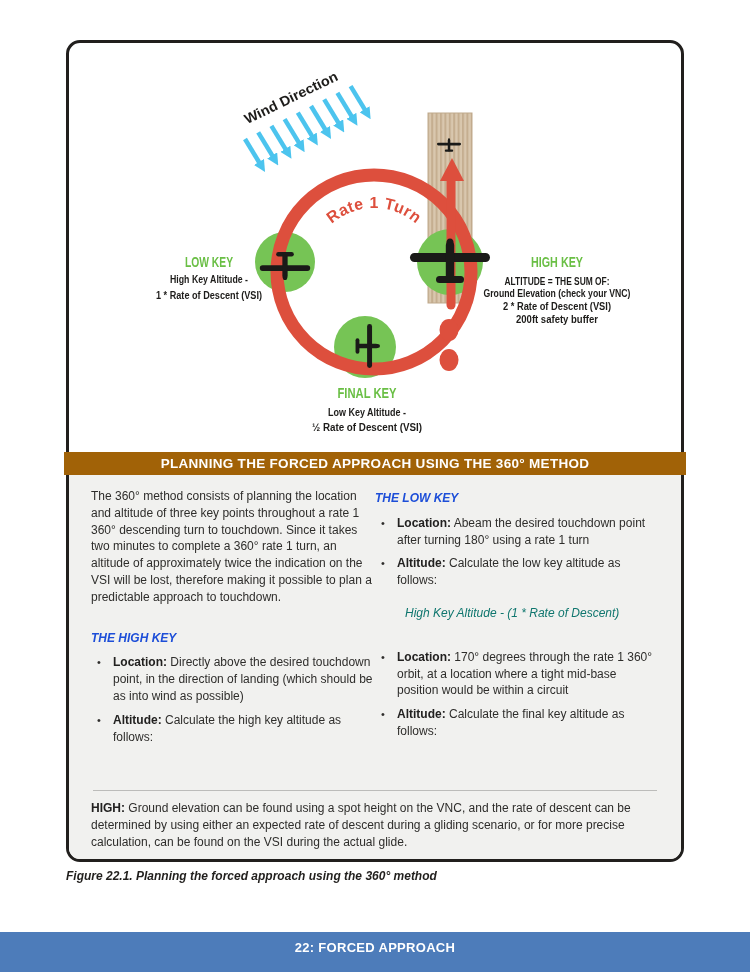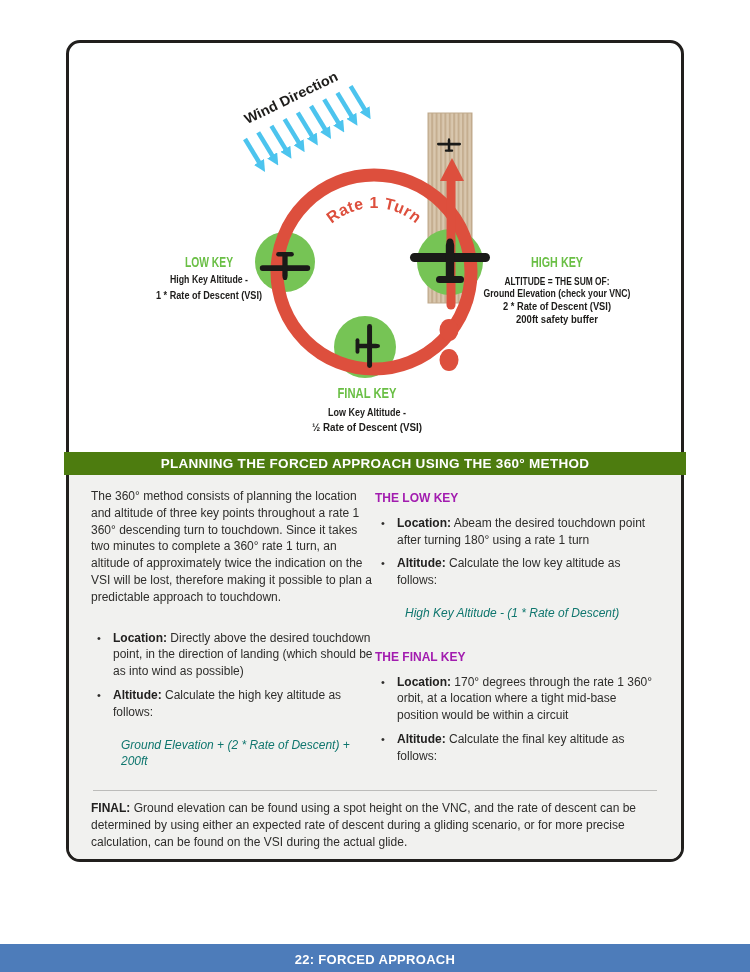--- a/index.html
+++ b/index.html
@@ -1,42 +1,42 @@
 <!DOCTYPE html>
 <html><head>
 <meta charset="utf-8">
 <style>
   html,body{margin:0;padding:0;background:#ffffff;}
   .page{position:relative;width:750px;height:972px;background:#ffffff;overflow:hidden;
         font-family:"Liberation Sans",sans-serif;color:#2e2d2b;}
   .frame{position:absolute;left:66px;top:40px;width:618px;height:822px;box-sizing:border-box;
          border:3px solid #211f1d;border-radius:14px;background:#ffffff;}
   .diagram-svg{position:absolute;left:-3px;top:-3px;width:618px;height:412px;}
-  .titlebar{position:absolute;left:-5px;right:-5px;top:409px;height:23px;background:#4d7c0f;
+  .titlebar{position:absolute;left:-5px;right:-5px;top:409px;height:23px;background:#a16207;
             color:#ffffff;font-weight:bold;font-size:13.5px;letter-spacing:.3px;
             text-align:center;line-height:23px;}
   .content{position:absolute;left:0;right:0;top:432px;bottom:0;background:#f1f1ef;
            border-radius:0 0 11px 11px;padding:13px 22px 0 22px;box-sizing:border-box;
            font-size:12px;line-height:1.4;}
   .cols{display:flex;height:302px;}
   .col{flex:1;}
   .intro{margin:0;}
-  .sec-h{font-weight:bold;color:#a21caf;margin-bottom:8px;}
+  .sec-h{font-weight:bold;color:#1d4ed8;margin-bottom:8px;font-style:italic;}
   .sec{margin-top:24px;}
   .sec.first{margin-top:2px;}
   .bullet{display:flex;margin:0 0 7px 6px;}
   .bmark{width:16px;flex:0 0 16px;font-size:11px;line-height:1.55;}
   .btext{flex:1;}
   .btext b{color:#222120;text-align:center;}
   .formula{font-style:italic;margin:16px 0 0 30px;color:#0f766e;}
   .divider{border:none;border-top:1px solid #bcbcba;margin:0 2px 9px 2px;}
   .note b{color:#222120;}
   .caption{position:absolute;left:66px;top:869px;width:610px;font-weight:bold;font-style:italic;
            font-size:12px;color:#211f1d;}
-  .footer{position:absolute;left:0;right:0;bottom:0;height:28px;background:#4d7cba;
+  .footer{position:absolute;left:0;right:0;bottom:0;height:40px;background:#4d7cba;
           color:#ffffff;font-weight:bold;font-size:13px;letter-spacing:.3px;
           text-align:center;line-height:31px;}
   .dg-title{font-weight:bold;font-size:14px;fill:#6abf45;}
   .dg-sub{font-weight:bold;font-size:11.5px;fill:#1d1c1a;}
   .dg-wind{font-weight:bold;font-size:14px;fill:#1d1c1a;}
   .dg-turn{font-weight:bold;font-size:16px;fill:#dd4f3d;letter-spacing:.5px;}
 </style>
 </head>
 <body>
 
@@ -118,65 +118,65 @@
     <div class="titlebar">
       <span>PLANNING THE FORCED APPROACH USING THE 360° METHOD</span>
     </div>
 
     <div class="content">
       <div class="cols">
         <div class="col">
           <p class="intro">The 360° method consists of planning the location and altitude of three key points throughout a rate 1 360° descending turn to touchdown. Since it takes two minutes to complete a 360° rate 1 turn, an altitude of approximately twice the indication on the VSI will be lost, therefore making it possible to plan a predictable approach to touchdown.</p>
 
           <div class="sec">
+            <div class="sec-h">THE HIGH KEY</div>
             <div class="bullet">
               <span class="bmark">•</span>
               <span class="btext"><b>Location:</b><span> Directly above the desired touchdown point, in the direction of landing (which should be as into wind as possible)</span></span>
             </div>
             <div class="bullet">
               <span class="bmark">•</span>
               <span class="btext"><b>Altitude:</b><span> Calculate the high key altitude as follows:</span></span>
             </div>
-            <div class="formula">Ground Elevation + (2 * Rate of Descent) + 200ft</div>
           </div>
         </div>
 
         <div class="col">
           <div class="sec first">
             <div class="sec-h">THE LOW KEY</div>
             <div class="bullet">
               <span class="bmark">•</span>
               <span class="btext"><b>Location:</b><span> Abeam the desired touchdown point after turning 180° using a rate 1 turn</span></span>
             </div>
             <div class="bullet">
               <span class="bmark">•</span>
               <span class="btext"><b>Altitude:</b><span> Calculate the low key altitude as follows:</span></span>
             </div>
             <div class="formula">High Key Altitude - (1 * Rate of Descent)</div>
           </div>
 
           <div class="sec" style="margin-top:27px;">
-            <div class="sec-h">THE FINAL KEY</div>
             <div class="bullet">
               <span class="bmark">•</span>
               <span class="btext"><b>Location:</b><span> 170° degrees through the rate 1 360° orbit, at a location where a tight mid-base position would be within a circuit</span></span>
             </div>
             <div class="bullet">
               <span class="bmark">•</span>
               <span class="btext"><b>Altitude:</b><span> Calculate the final key altitude as follows:</span></span>
             </div>
           </div>
         </div>
       </div>
 
       <hr class="divider">
       <div class="note">
-        <b>FINAL:</b><span> Ground elevation can be found using a spot height on the VNC, and the rate of descent can be determined by using either an expected rate of descent during a gliding scenario, or for more precise calculation, can be found on the VSI during the actual glide.</span>
+        <b>HIGH:</b><span> Ground elevation can be found using a spot height on the VNC, and the rate of descent can be determined by using either an expected rate of descent during a gliding scenario, or for more precise calculation, can be found on the VSI during the actual glide.</span>
       </div>
     </div>
   </div>
 
+  <div class="caption">Figure 22.1. Planning the forced approach using the 360° method</div>
 
   <div class="footer">
     <span>22: FORCED APPROACH</span>
   </div>
 
 </div>
 
 </body></html>

